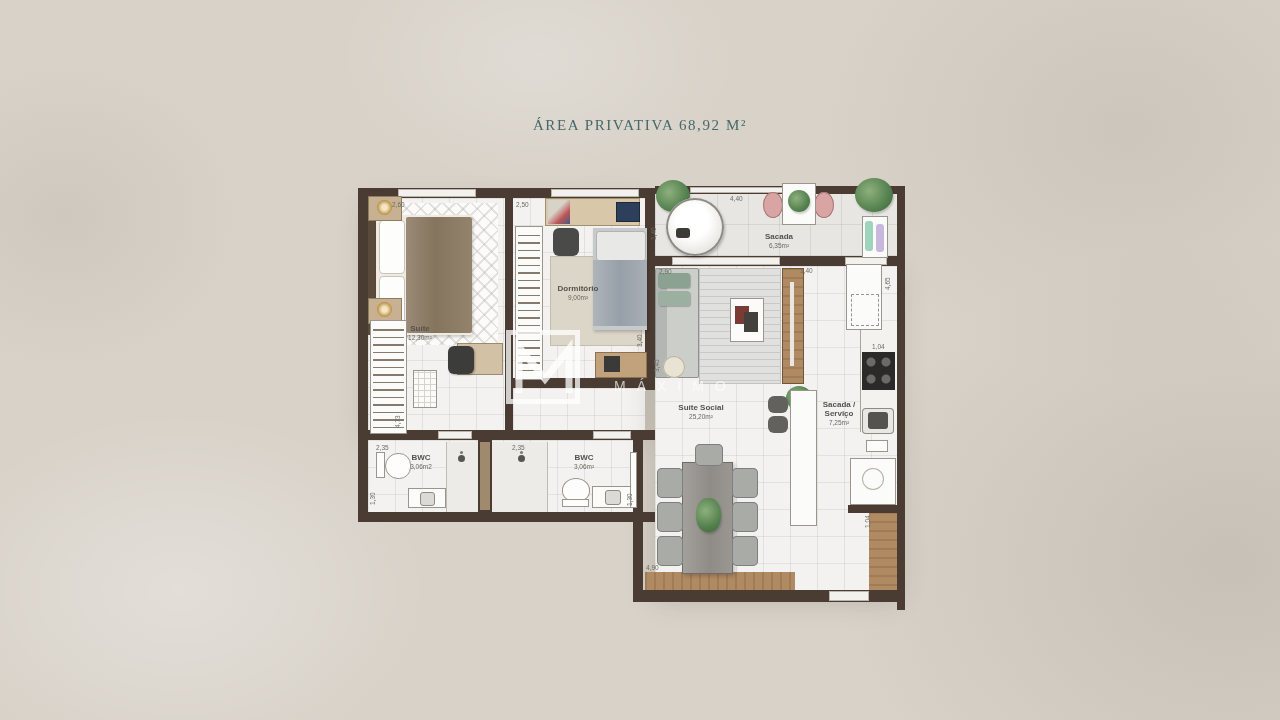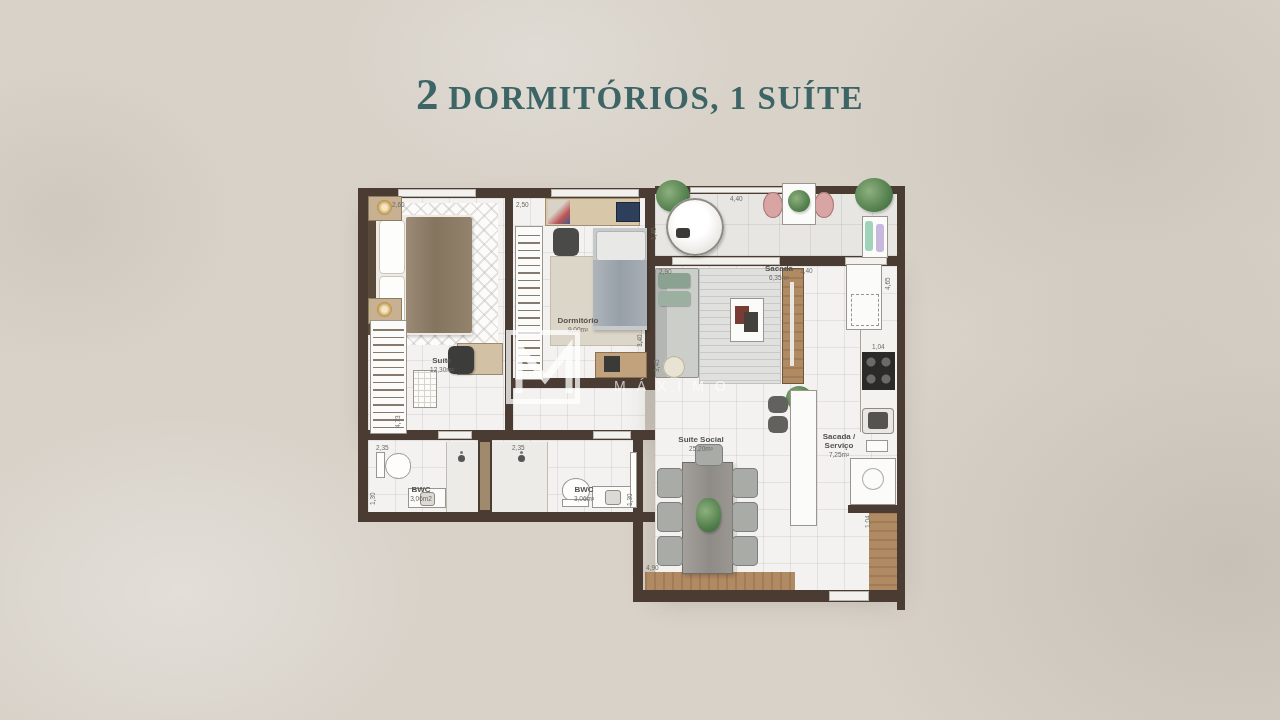--- a/index.html
+++ b/index.html
@@ -28,40 +28,40 @@
       linear-gradient(90deg,rgba(110,110,108,.13) 1px,transparent 1px);
     background-size:27px 27px;}
   .tiles2{position:absolute;background-color:#e7e6e3;
     background-image:linear-gradient(rgba(110,110,108,.14) 1px,transparent 1px),
       linear-gradient(90deg,rgba(110,110,108,.14) 1px,transparent 1px);
     background-size:31px 31px;}
   .wood{position:absolute;background:
       repeating-linear-gradient(90deg, rgba(90,60,30,.18) 0 2px, transparent 2px 9px),#b08a62;}
   .woodv{position:absolute;background:
       repeating-linear-gradient(180deg, rgba(90,60,30,.18) 0 2px, transparent 2px 9px),#b08a62;}
-  .lbl{position:absolute;text-align:center;color:#55524e;font-size:8px;font-weight:700;line-height:9px;margin-top:32px;}
+  .lbl{position:absolute;text-align:center;color:#55524e;font-size:8px;font-weight:700;line-height:9px;}
   .lbl small{font-weight:400;font-size:6.5px;color:#6b6862;}
   .dim{position:absolute;color:#6e6b64;font-size:6.5px;white-space:nowrap;}
   .dimv{transform:rotate(-90deg);transform-origin:left top;}
   .whitebox{position:absolute;background:#fbfbf9;box-shadow:inset 0 0 0 1px #9a968e;}
   .plant{position:absolute;border-radius:50%;
     background:radial-gradient(circle at 38% 38%, #8db07e, #55824f 60%, #3c6338 100%);
     box-shadow:1px 2px 2px rgba(0,0,0,.18);}
   .chair{position:absolute;background:#a9aba7;box-shadow:inset 0 0 0 1px #7d7f7b;border-radius:5px;}
   .hangers{position:absolute;inset:3px;
     background:repeating-linear-gradient(180deg, transparent 0 6px, #857a6c 6px 7.5px);}
   .watermark{position:absolute;color:rgba(255,255,255,.78);}
   .shadow{box-shadow:0 8px 26px rgba(80,70,55,.25);}
 </style>
 </head>
 <body>
 
 <div id="stage">
 
-  <div class="title"><span class="big">2</span><span> DORMITÓRIOS, 1 SUÍTE</span></div>
+  <div class="subtitle">ÁREA PRIVATIVA 68,92 M²</div>
 
   <div class="tiles shadow" style="left:368px;top:198px;width:277px;height:232px"></div>
   <div class="tiles" style="left:513px;top:388px;width:132px;height:42px"></div>
   <div class="tiles" style="left:368px;top:440px;width:265px;height:72px"></div>
   <div class="tiles shadow" style="left:655px;top:266px;width:242px;height:324px"></div>
   <div class="tiles2" style="left:655px;top:193px;width:242px;height:63px"></div>
   <div class="wood" style="left:645px;top:572px;width:150px;height:18px"></div>
   <div class="woodv" style="left:869px;top:512px;width:28px;height:78px"></div>
 
   <div class="wall" style="left:358px;top:188px;width:297px;height:10px"></div>
@@ -182,21 +182,21 @@
   <div class="abs" style="left:420px;top:492px;width:13px;height:12px;background:#dcdad6;border:1px solid #8f8b83;border-radius:3px"></div>
 
   <div class="abs" style="left:492px;top:442px;width:56px;height:70px;background:#edebe7;box-shadow:inset -1px 0 0 #c0bcb4"></div>
   <div class="abs" style="left:518px;top:455px;width:7px;height:7px;border-radius:50%;background:#555;box-shadow:0 -6px 0 -2px #777"></div>
   <div class="abs" style="left:562px;top:478px;width:26px;height:22px;background:#fdfdfb;border:1px solid #9a968e;border-radius:50% 50% 45% 45%"></div>
   <div class="abs" style="left:562px;top:499px;width:27px;height:8px;background:#fdfdfb;box-shadow:inset 0 0 0 1px #9a968e"></div>
   <div class="whitebox" style="left:592px;top:486px;width:40px;height:22px"></div>
   <div class="abs" style="left:605px;top:490px;width:14px;height:13px;background:#dcdad6;border:1px solid #8f8b83;border-radius:3px"></div>
   <div class="abs" style="left:630px;top:452px;width:7px;height:56px;background:#fdfdfb;box-shadow:inset 0 0 0 1px #9a968e"></div>
 
-  <div class="lbl" style="left:412px;top:324px;width:60px">
+  <div class="lbl" style="left:390px;top:324px;width:60px">
     <div>Suíte</div><small>12,30m²</small></div>
   <div class="lbl" style="left:543px;top:284px;width:70px">
     <div>Dormitório</div><small>9,00m²</small></div>
   <div class="lbl" style="left:744px;top:232px;width:70px">
     <div>Sacada</div><small>6,35m²</small></div>
   <div class="lbl" style="left:666px;top:403px;width:70px">
     <div>Suíte Social</div><small>25,20m²</small></div>
   <div class="lbl" style="left:809px;top:400px;width:60px">
     <div>Sacada /</div>
     <div>Serviço</div>

